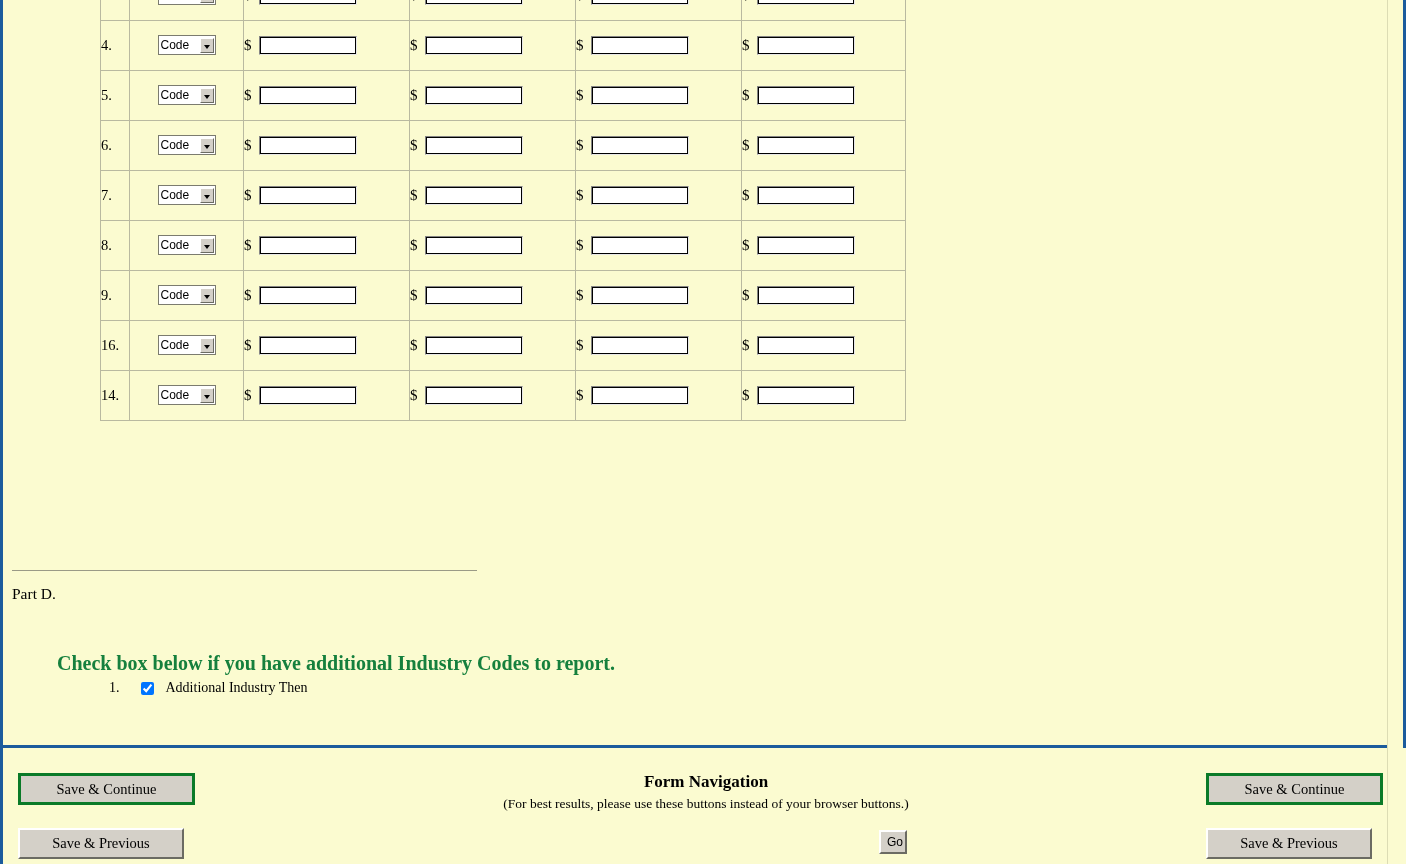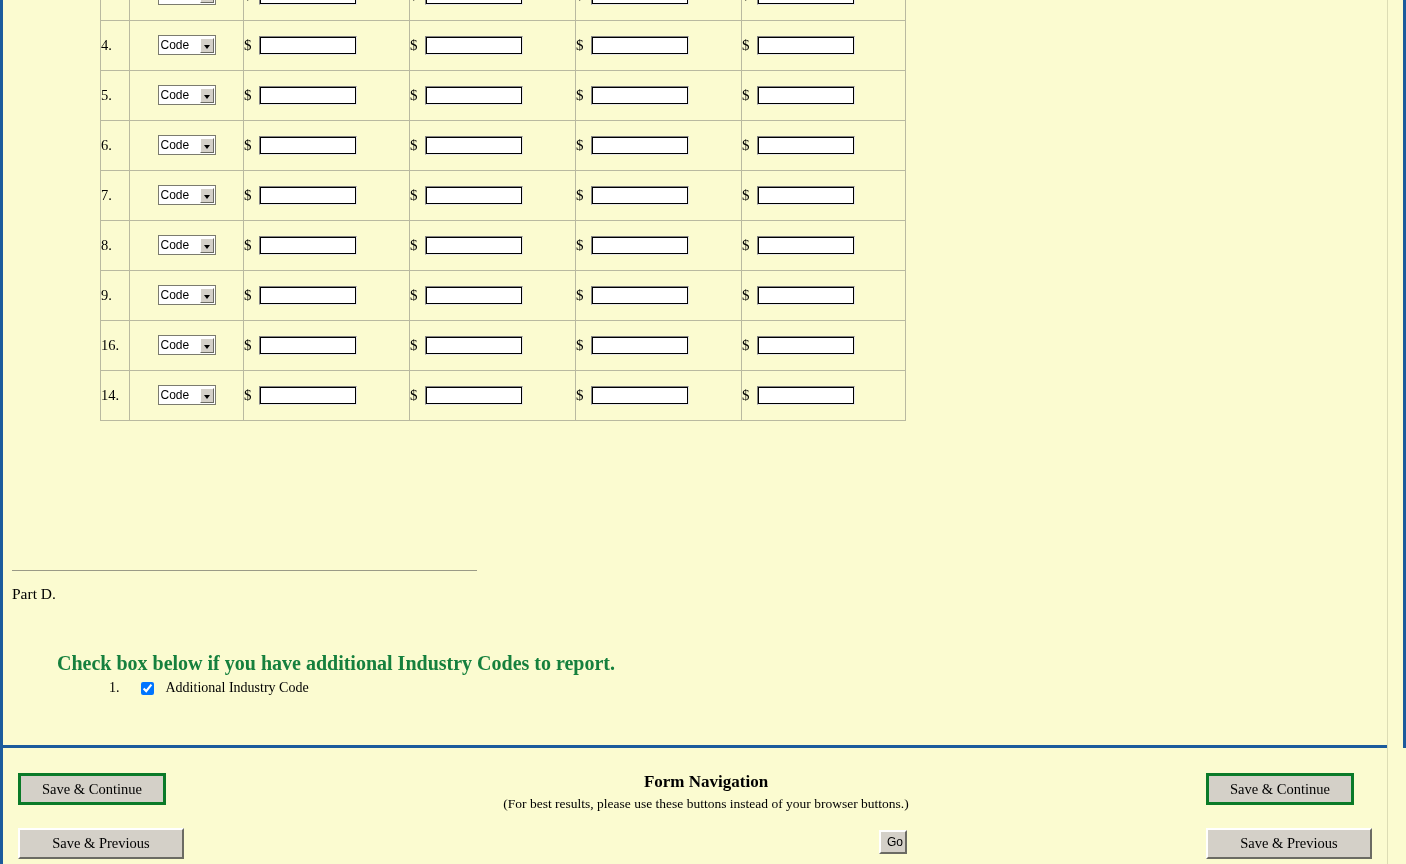--- a/index.html
+++ b/index.html
@@ -209,21 +209,21 @@
     position: absolute;
     left: 0; right: 0;
     top: 48px;
     text-align: center;
     font-family: "Liberation Serif", serif;
     font-size: 13.5px;
     color: #000;
   }
   .btn-green {
     position: absolute;
-    width: 148px;
+    width: 177px;
     height: 32px;
     border: 3px solid #0a7a28;
     background: #d4d0c8;
     font-family: "Liberation Serif", serif;
     font-size: 14.5px;
     color: #000;
     box-sizing: border-box;
     cursor: pointer;
   }
   .btn-plain {
@@ -543,21 +543,21 @@
 
     <hr class="partd-rule">
 
     <div class="partd-label">Part D.</div>
 
     <div class="partd-head">Check box below if you have additional Industry Codes to report.</div>
 
     <div class="partd-item">
       <span class="num">1.</span>
       <input type="checkbox" checked="" style="">
-      <span>Additional Industry Code</span>
+      <span>Additional Industry Then</span>
     </div>
 
   </div>
 
   <div class="navbar">
 
     <div class="nav-title">Form Navigation</div>
     <div class="nav-sub">(For best results, please use these buttons instead of your browser buttons.)</div>
 
     <button class="btn-green" id="sc-left">Save &amp; Continue</button>

